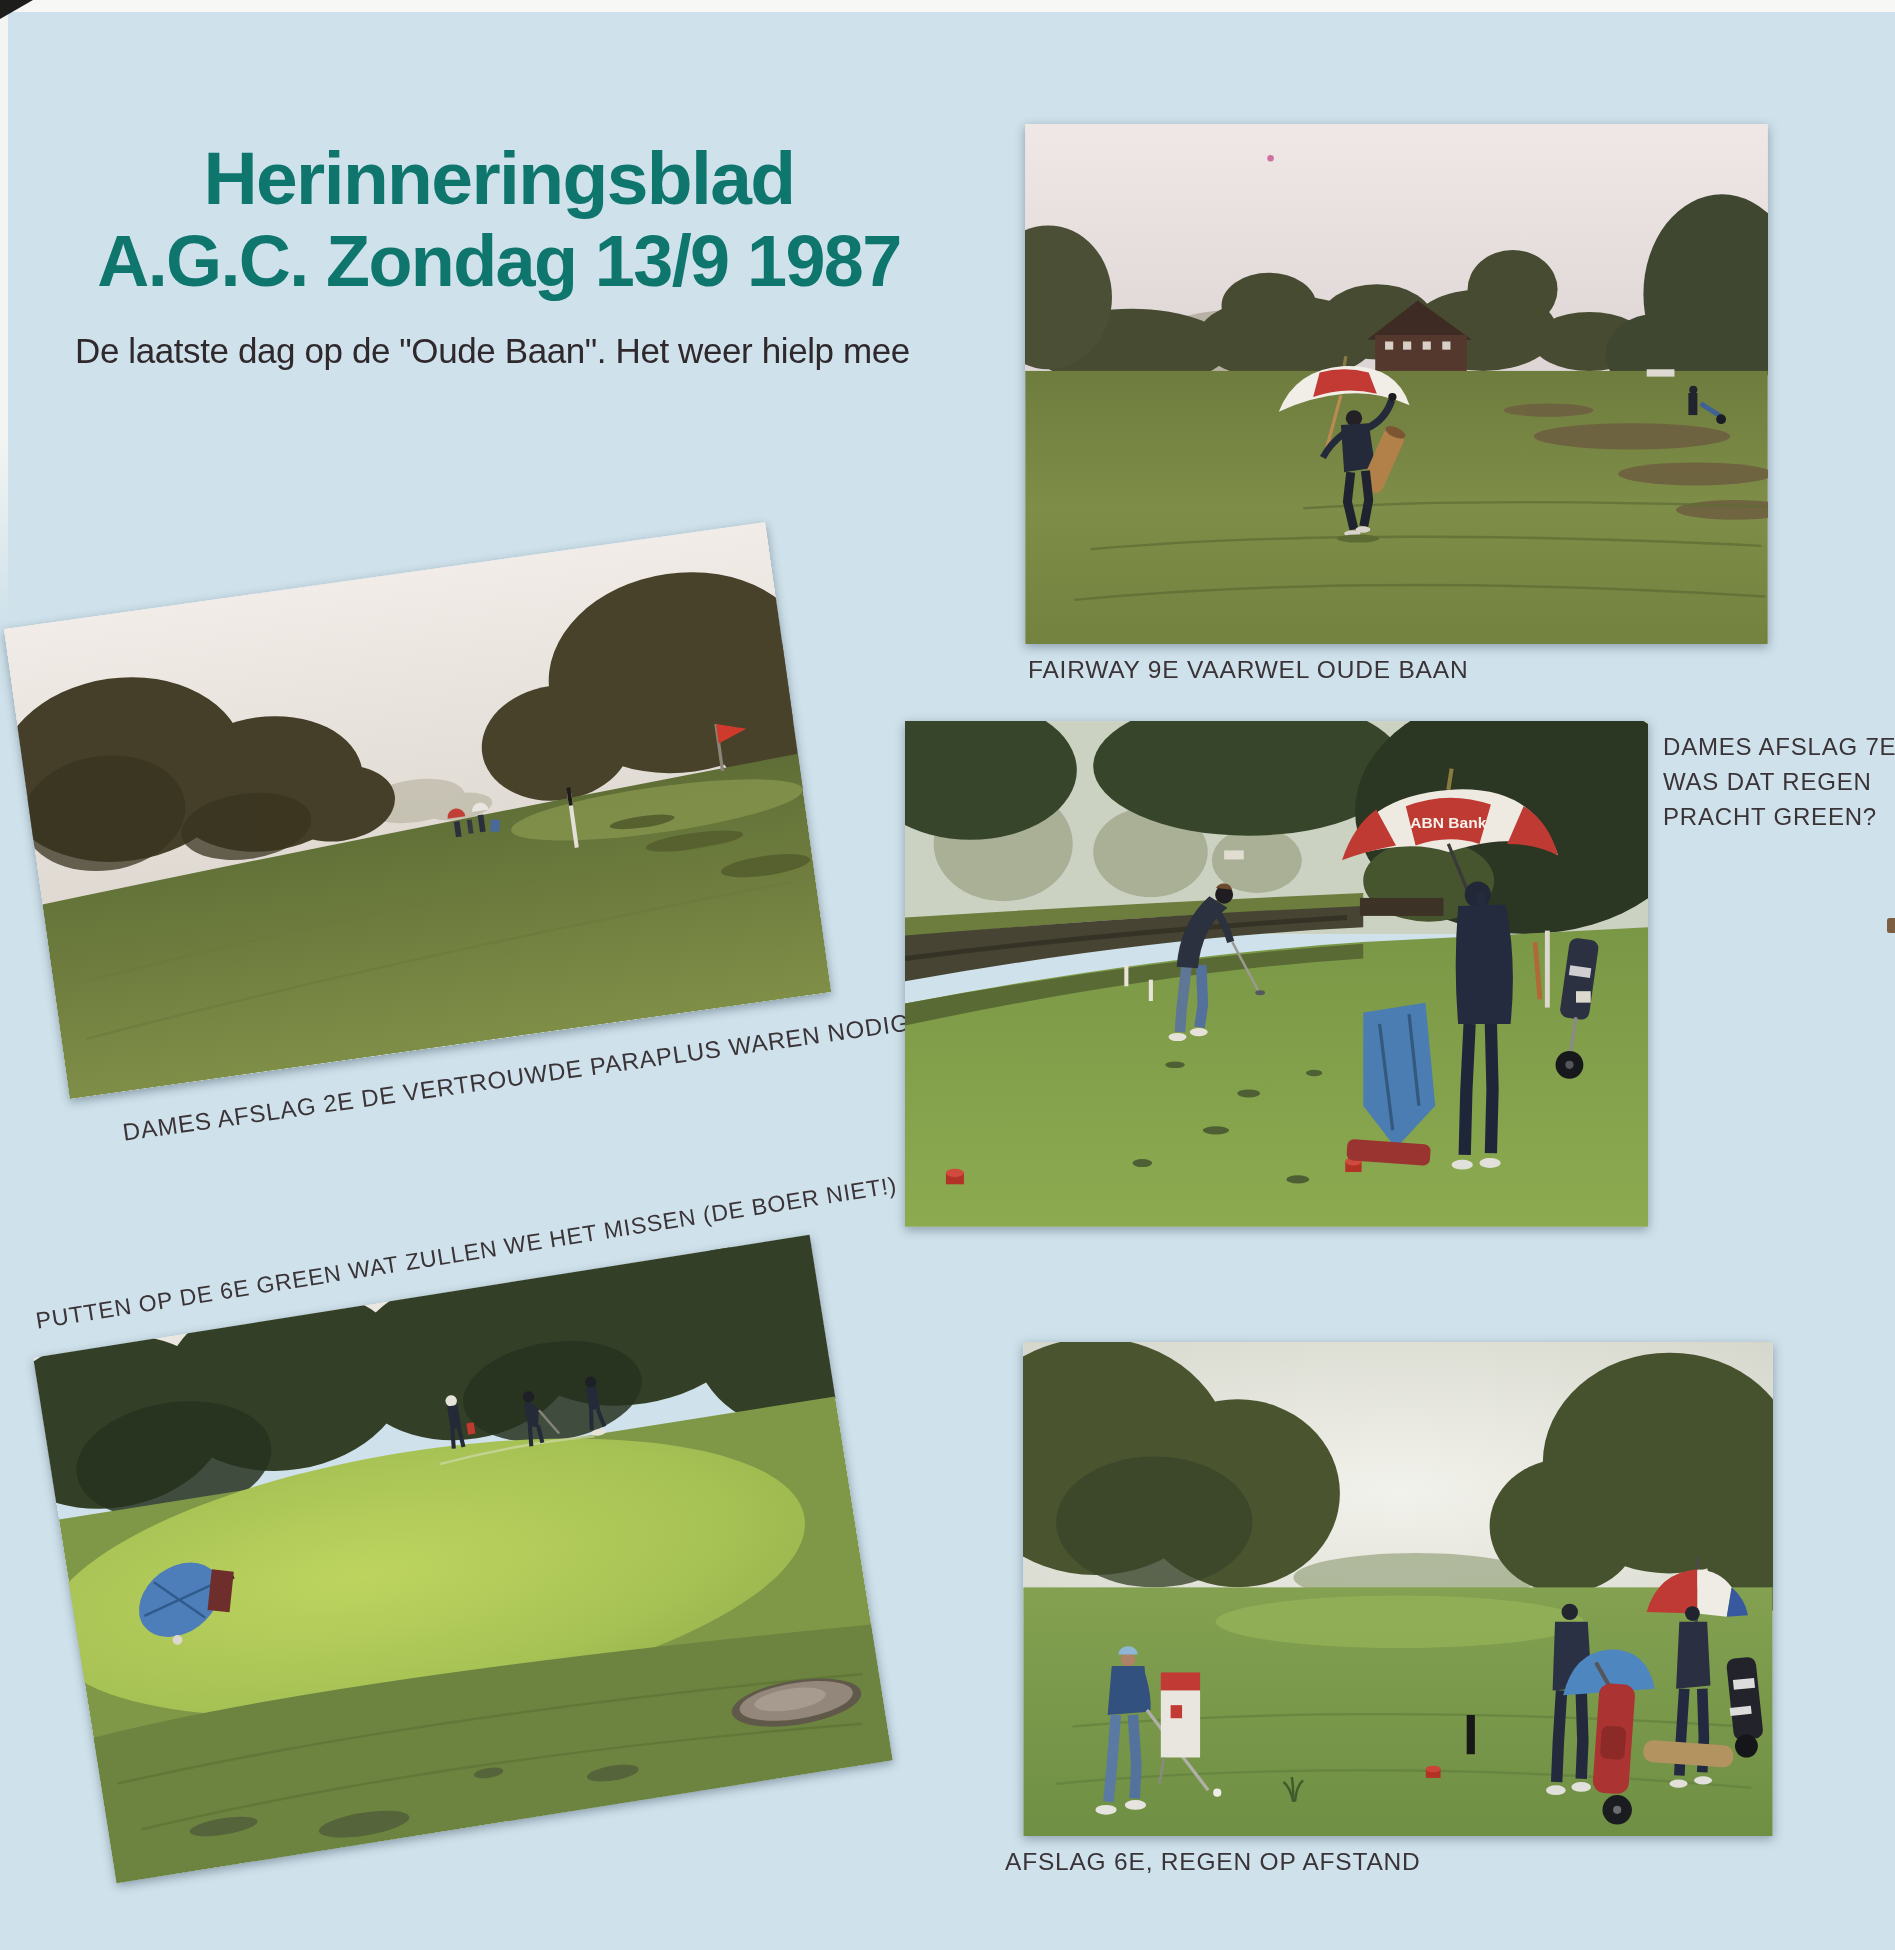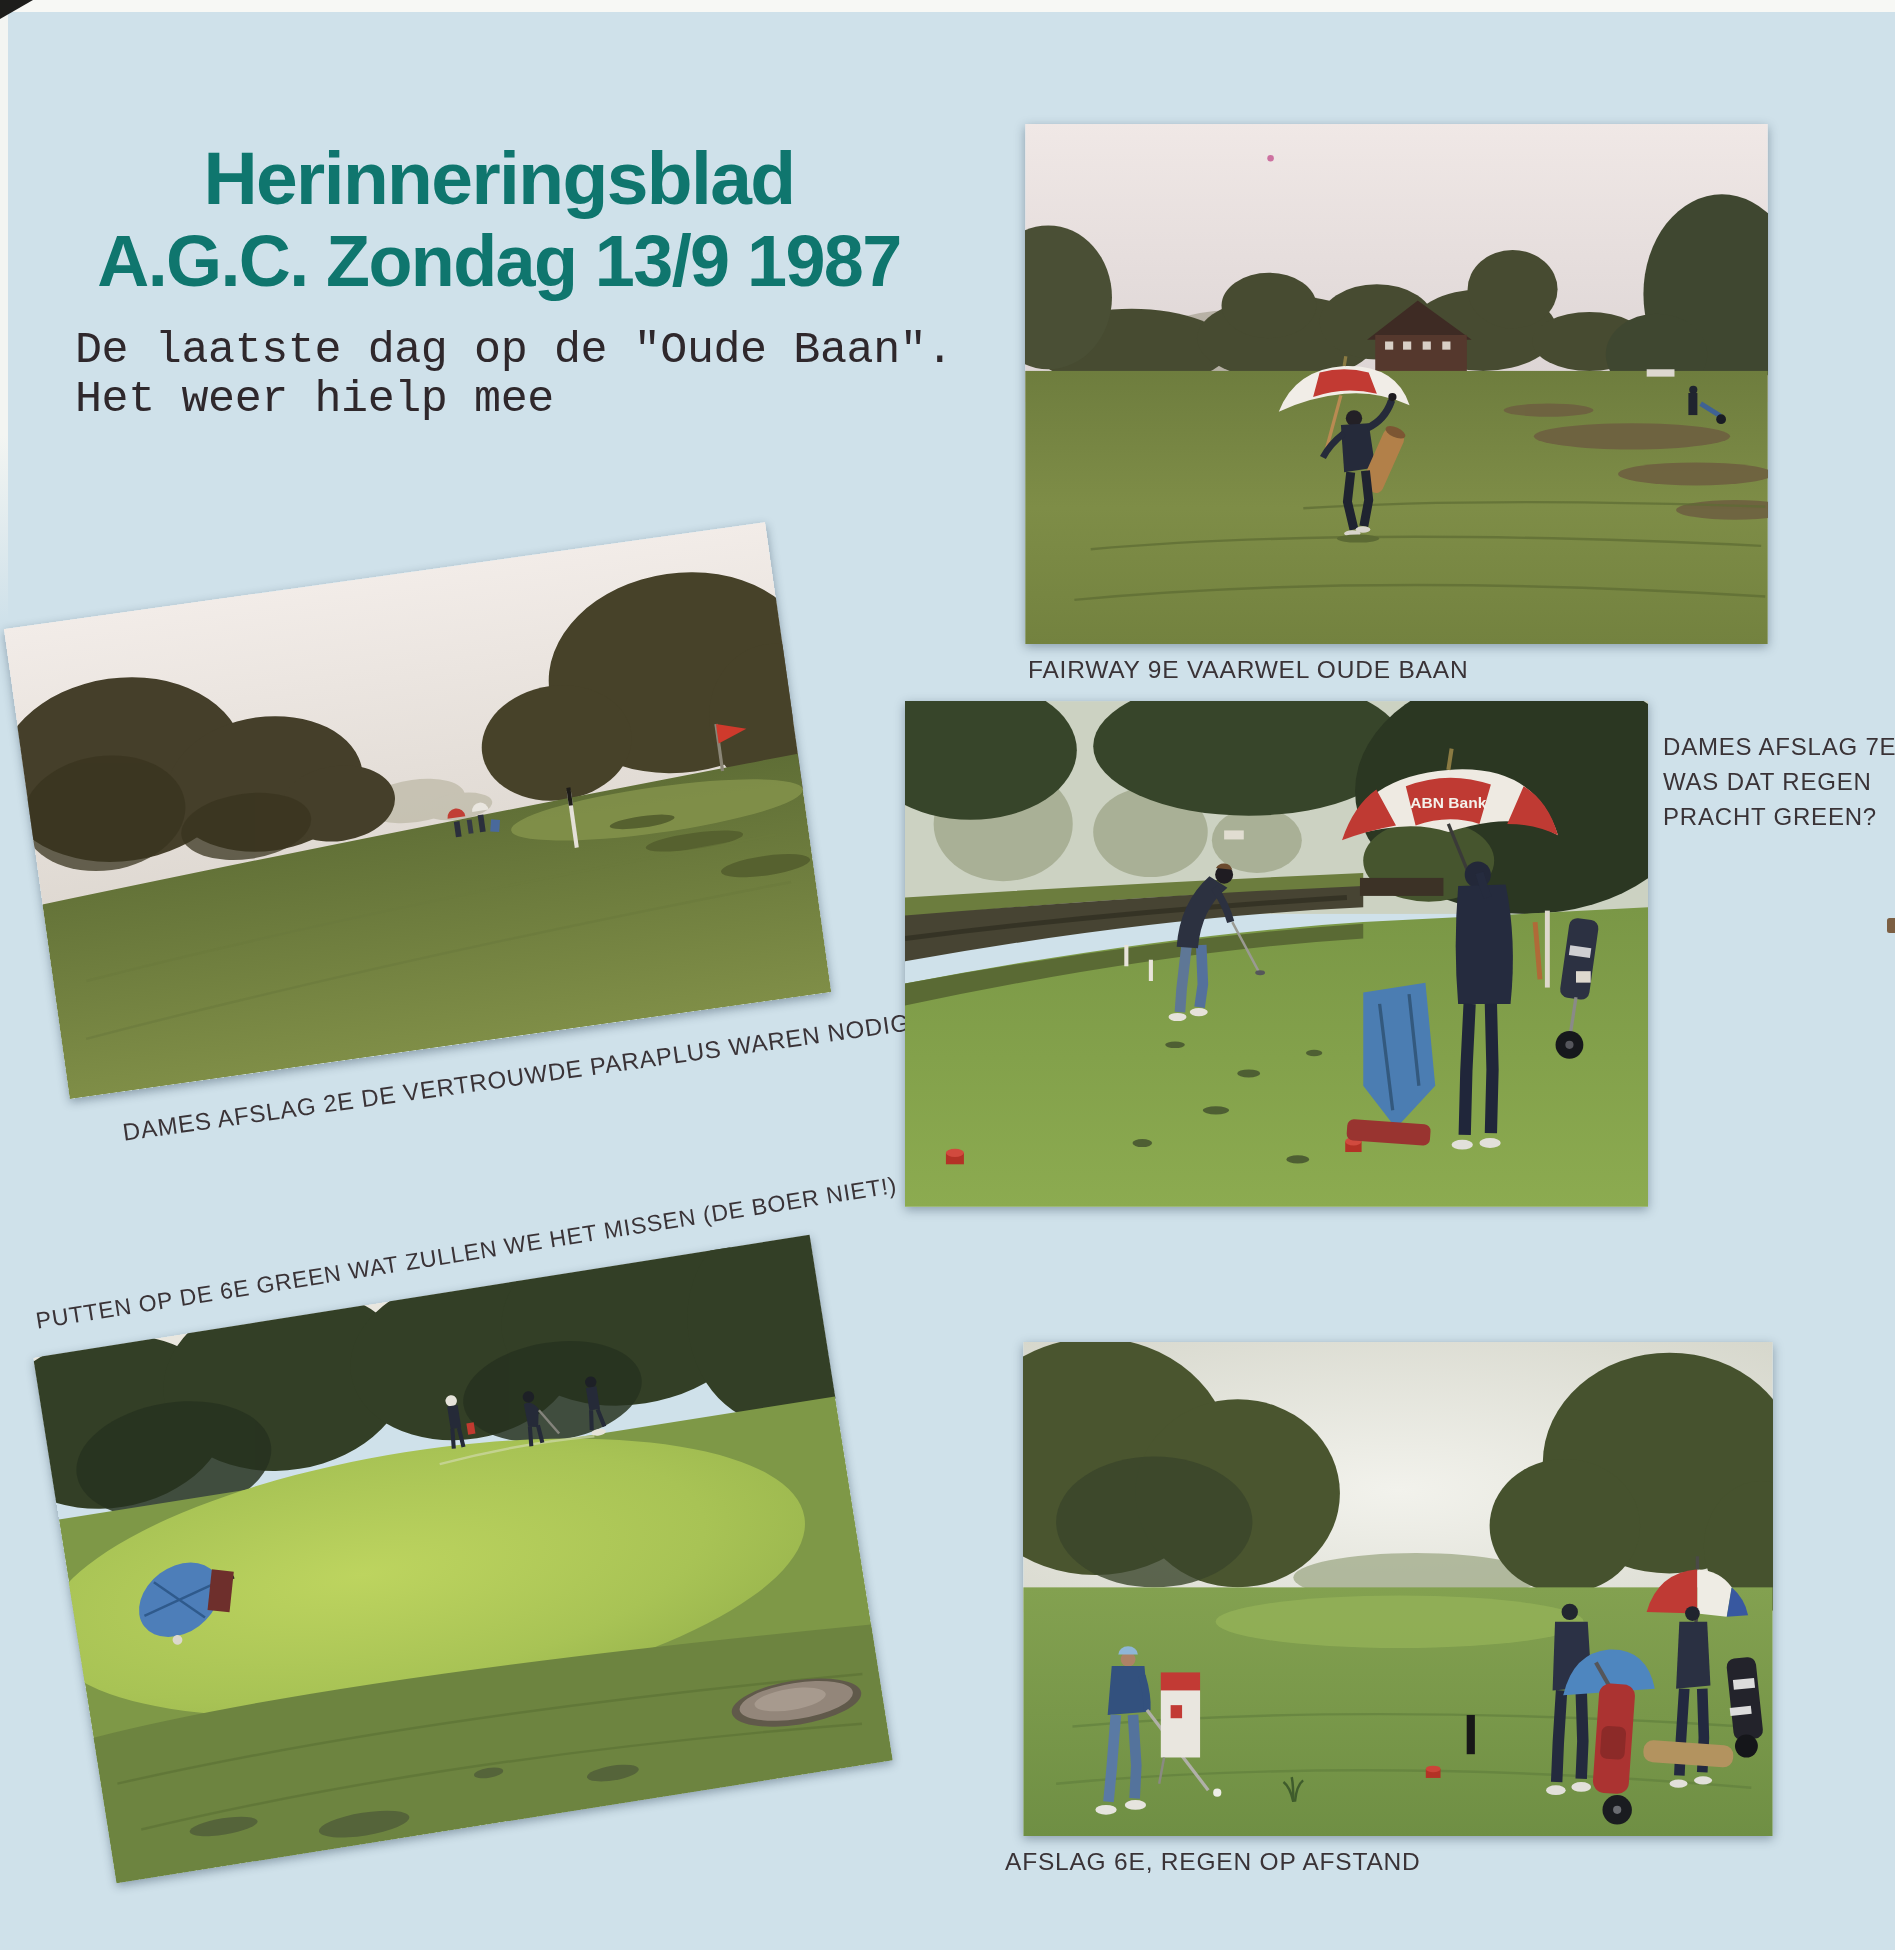--- a/index.html
+++ b/index.html
@@ -14,27 +14,27 @@
   .scan-corner{position:absolute;left:0;top:0;width:0;height:0;
     border-top:19.6px solid #1d1d1b;border-right:33px solid transparent;}
   .scan-speck{position:absolute;right:0;top:918px;width:8.2px;height:14.7px;background:#7c5f43;border-radius:2.5px 0 0 2.5px;}
 
   .title{position:absolute;left:24.5px;top:136px;width:949px;text-align:center;
     color:#0f766e;font-weight:bold;line-height:1.13;letter-spacing:-1.6px;margin:0;}
   .title .t1{font-size:75px;}
   .title .t2{font-size:72px;}
 
   .intro{position:absolute;left:75px;top:326px;width:925px;margin:0;
-    color:#2f282c;font-size:45px;line-height:49px;letter-spacing:-0.4px;font-family:Liberation Mono, monospace;}
+    color:#2f282c;font-size:35px;line-height:49px;letter-spacing:-0.4px;}
 
   .photo{position:absolute;box-shadow:0 3.3px 9.8px rgba(30,50,70,.38);}
   .photo svg{display:block;}
   .ph1{left:1025px;top:124px;width:743px;height:520px;}
   .ph2{left:33px;top:573px;width:769px;height:475px;transform:rotate(-8deg);}
-  .ph3{left:905px;top:701px;width:743px;height:506px;}
+  .ph3{left:905px;top:721px;width:743px;height:506px;}
   .ph4{left:70px;top:1293px;width:786px;height:532px;transform:rotate(-9deg);}
   .ph5{left:1023px;top:1342px;width:750px;height:494px;}
 
   .caption{position:absolute;color:#3a3337;font-size:24.5px;letter-spacing:0.8px;white-space:nowrap;}
   .cap1{left:1028px;top:656px;}
   .cap3{left:1663px;top:729px;width:245px;white-space:normal;line-height:35px;font-size:24px;}
   .cap2{left:121px;top:1119px;transform:rotate(-8deg);transform-origin:0 0;font-size:24px;}
   .cap4{left:34px;top:1308px;transform:rotate(-9deg);transform-origin:0 0;font-size:23px;}
   .cap5{left:1005px;top:1848px;}
 </style>

